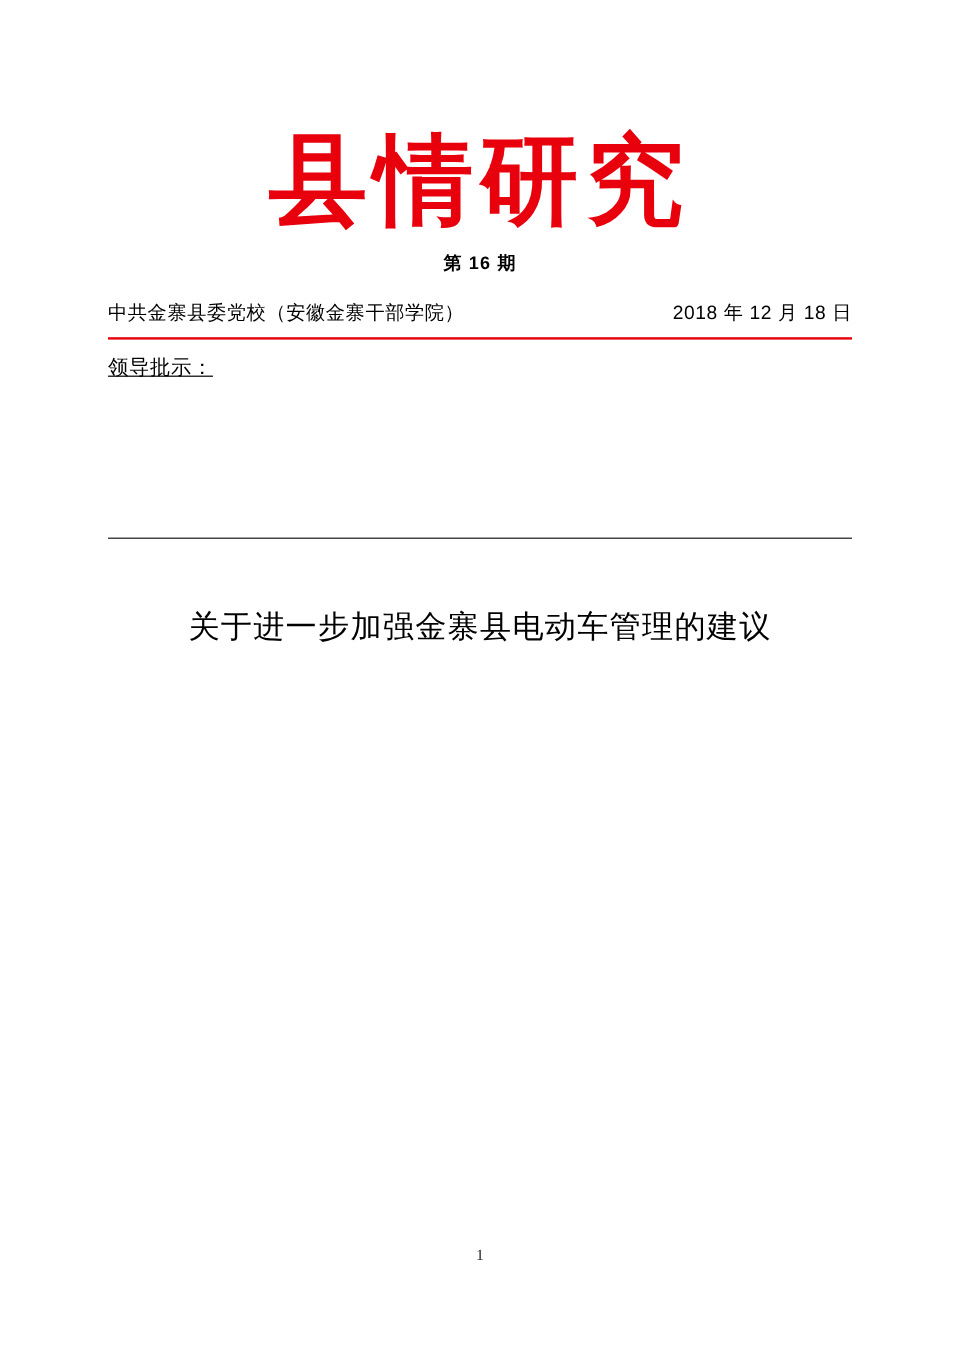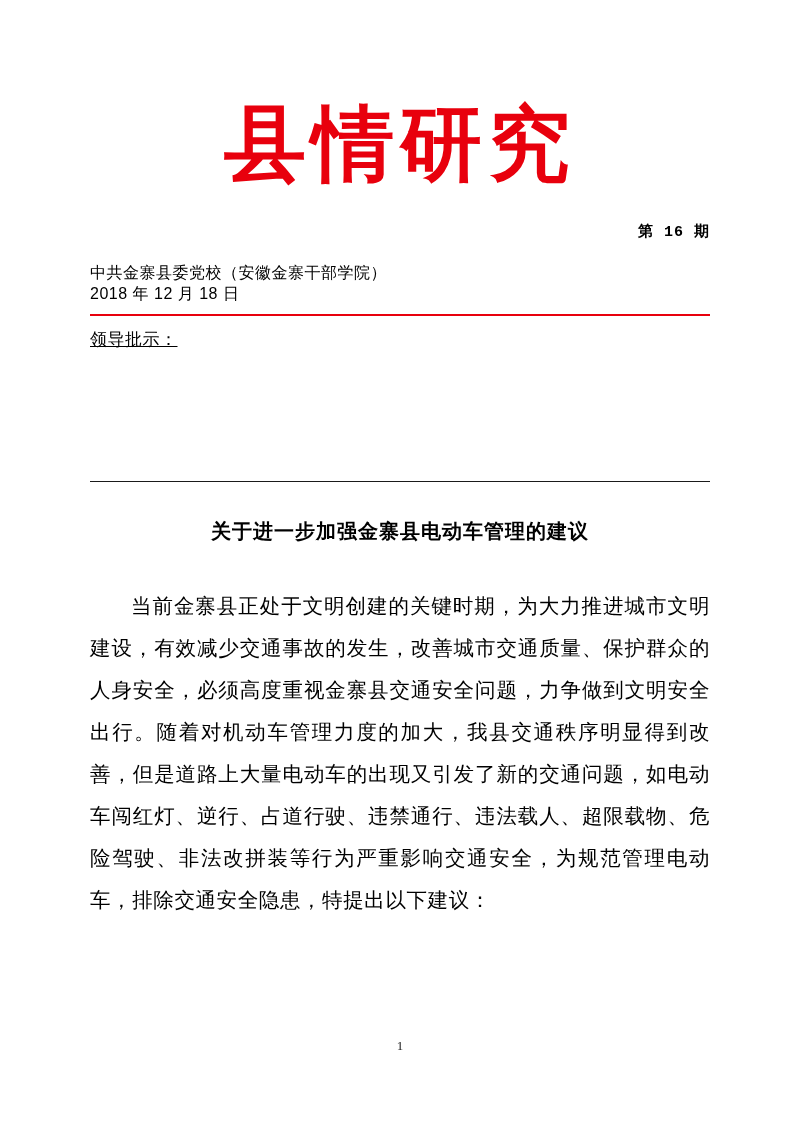--- a/index.html
+++ b/index.html
@@ -29,46 +29,45 @@
     top: 0;
     width: 620px;
     height: 1131px;
   }
 
   
   .masthead {
     text-align: center;
     margin-top: 108px;
     color: #e8000d;
-    font-family: Liberation Mono, monospace;
+    font-family: Liberation Sans, sans-serif;
     font-weight: 700;
     font-size: 82px;
     letter-spacing: 6px;
     line-height: 1.05;
     white-space: nowrap;
   }
 
   .issue {
-    text-align: right;
-    margin-top: 28px;
-    font-family: Liberation Mono, monospace;
+    text-align: center;
+    margin-top: 16px;
+    font-family: Liberation Sans, sans-serif;
     font-weight: 700;
     font-size: 15px;
     letter-spacing: 1px;
   }
 
   .imprint-row {
     display: flex;
     justify-content: space-between;
     align-items: baseline;
     margin-top: 22px;
     font-family: "Liberation Sans", "DejaVu Sans", sans-serif;
     font-size: 16px;
     letter-spacing: 0.5px;
-    flex-direction: column;
   }
   .imprint-left { white-space: nowrap; }
   .imprint-right { white-space: nowrap; }
 
   .red-rule {
     margin-top: 9px;
     border-top: 2.5px solid #e8000d;
     width: 100%;
   }
 
@@ -84,24 +83,24 @@
     height: 130px;
   }
 
   .black-rule {
     border-top: 1.6px solid #1a1a1a;
     width: 100%;
   }
 
   .doc-title {
     text-align: center;
-    margin-top: 36px;
+    margin-top: 56px;
     font-family: "DejaVu Sans", "Liberation Sans", sans-serif;
-    font-weight: 700;
-    font-size: 20px;
+    font-weight: 400;
+    font-size: 26px;
     letter-spacing: 1px;
     white-space: nowrap;
   }
 
   .body-text {
     margin-top: 40px;
     font-family: "Liberation Serif", "DejaVu Serif", serif;
     font-size: 20.5px;
     line-height: 42px;
     text-align: justify;
@@ -143,19 +142,18 @@
 
     <div class="approval">领导批示：</div>
 
     <div class="approval-space"></div>
 
     <div class="black-rule"></div>
 
     <div class="doc-title">关于进一步加强金寨县电动车管理的建议</div>
 
     <div class="body-text">
-      <p>当前金寨县正处于文明创建的关键时期，为大力推进城市文明建设，有效减少交通事故的发生，改善城市交通质量、保护群众的人身安全，必须高度重视金寨县交通安全问题，力争做到文明安全出行。随着对机动车管理力度的加大，我县交通秩序明显得到改善，但是道路上大量电动车的出现又引发了新的交通问题，如电动车闯红灯、逆行、占道行驶、违禁通行、违法载人、超限载物、危险驾驶、非法改拼装等行为严重影响交通安全，为规范管理电动车，排除交通安全隐患，特提出以下建议：</p>
     </div>
 
   </div>
 
   <div class="page-number">1</div>
 </div>
 
 </body></html>

